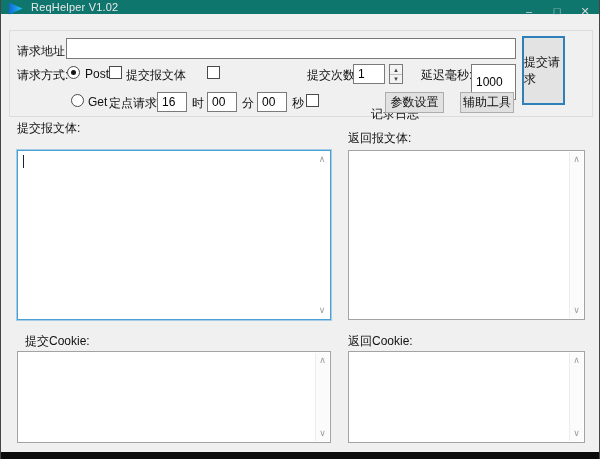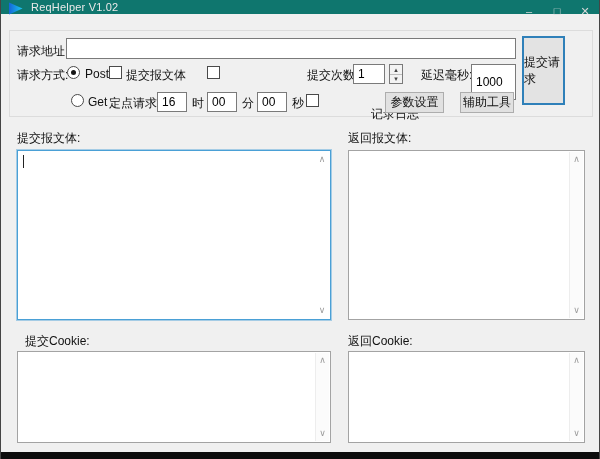--- a/index.html
+++ b/index.html
@@ -107,21 +107,21 @@
   <span class="abs lbl" style="left:291px; top:95px;">秒</span>
   <span class="abs checkbox" style="left:305px; top:94px;"></span>
   <span class="abs lbl" style="left:322px; top:106px;margin-left:48px;">记录日志</span>
   <div class="abs btn" style="left:384px; top:92px; width:59px; height:21px;">
     <span>参数设置</span>
   </div>
   <div class="abs btn" style="left:459px; top:92px; width:54px; height:21px;font-family:Liberation Serif, serif;">
     <span>辅助工具</span>
   </div>
 
-  <span class="abs lbl" style="left:16px; top:130px;text-align:right;">提交报文体:</span>
+  <span class="abs lbl" style="left:16px; top:120px;text-align:right;">提交报文体:</span>
   <span class="abs lbl" style="left:347px; top:130px;">返回报文体:</span>
 
   <div class="bigbox focused" style="left:16px; top:150px; width:314px; height:170px;">
     <span class="caret"></span>
     <span></span>
     <div class="vscroll" style="background:transparent; border-left:none;">
       <span class="chev">∧</span>
       <span class="chev">∨</span>
     </div>
   </div>

